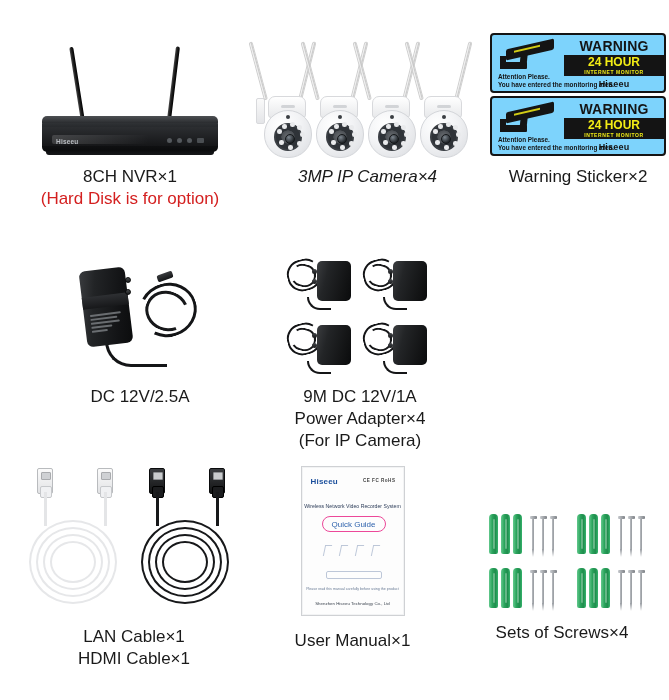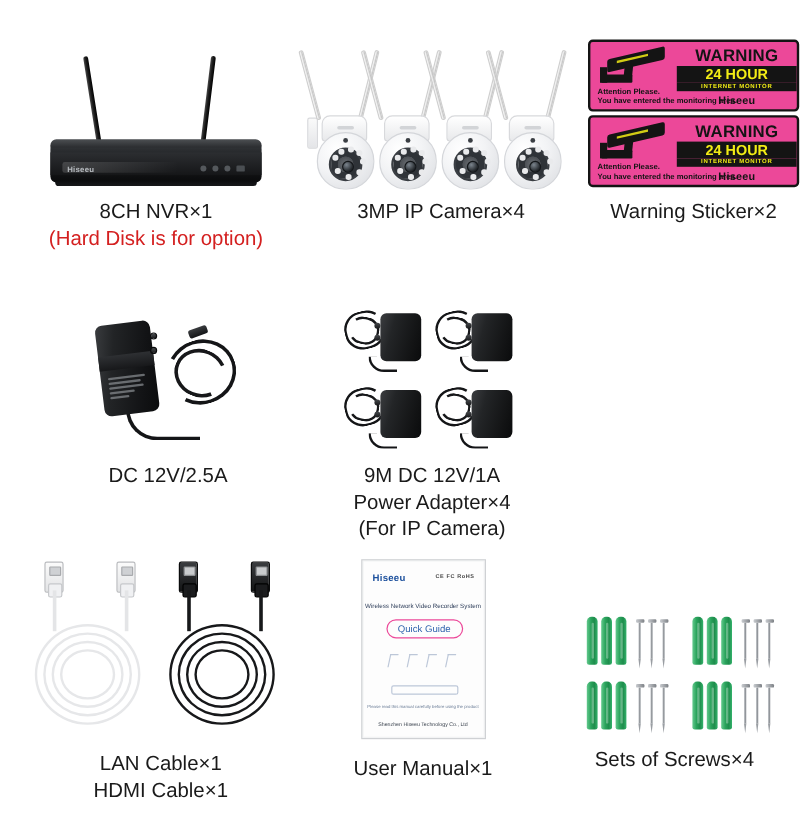--- a/index.html
+++ b/index.html
@@ -118,21 +118,21 @@
   .cam .mount {
     position: absolute; left: -6px; top: 58px; width: 9px; height: 26px;
     background: linear-gradient(180deg,#fafafa,#e4e5e8);
     border: 1px solid #d8d9dc; border-radius: 2px;
   }
 
   
   .stickers { position: relative; width: 176px; height: 125px; }
   .sticker {
     position: absolute; left: 0; width: 176px; height: 60px;
-    background: #ec4899;
+    background: #7dd3fc;
     border: 2px solid #141414; border-radius: 4px;
     overflow: hidden;
   }
   .sticker.s1 { top: 0; }
   .sticker.s2 { top: 63px; }
   .st-cam { position: absolute; left: 8px; top: 7px; width: 62px; height: 34px; }
   .st-cam .barrel {
     position: absolute; left: 6px; top: 2px; width: 48px; height: 11px;
     background: #141414; transform: skewY(-13deg); border-radius: 2px;
   }
@@ -425,21 +425,21 @@
         <div class="nvr-top"></div>
         <div class="nvr-base"></div>
       </div>
     </div>
     <div class="caption" style="margin-top:8px;">
       <span class="sub">8CH NVR×1</span>
       <span class="sub red">(Hard Disk is for option)</span>
     </div>
   </div>
 
-  <div class="cell" style="left:255px; top:28px; width:225px;">
+  <div class="cell" style="left:255px; top:28px; width:225px;font-style:italic;">
     <div class="art" style="height:130px;">
       <div class="cams">
         <div class="cam" style="left:2px;">
           <div class="mount"></div>
           <div class="ant l"></div>
           <div class="ant r"></div>
           <div class="neck"></div>
           <div class="dome">
             <div class="dot"></div>
             <div class="ring">

